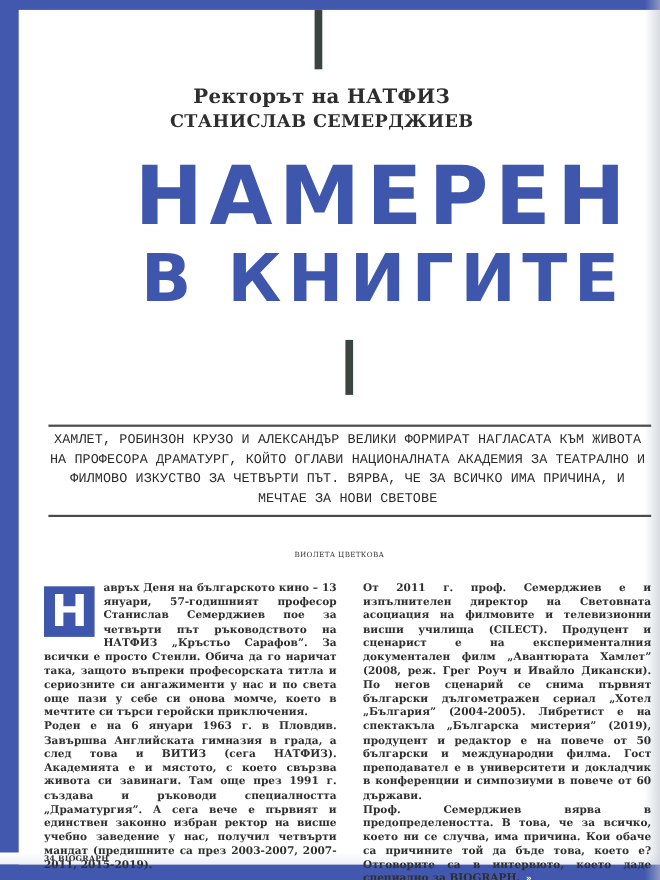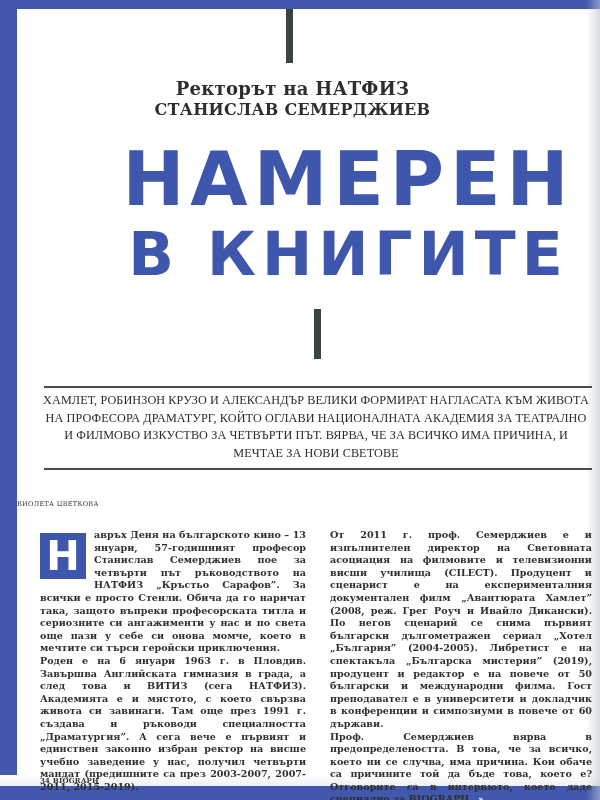--- a/index.html
+++ b/index.html
@@ -36,25 +36,25 @@
   }
   .headline-1 { top:142px; font-size:74px; }
   .headline-2 { top:224px; font-size:60px; }
 
   .rule { position:absolute; left:44px; width:548px; height:2px; background:#4a4a4a; }
   .rule-top { top:386px; }
   .rule-bottom { top:468px; }
 
   .deck {
     position:absolute; left:40px; width:552px; top:392px; text-align:center;
-    font-family:Liberation Serif, serif; font-size:12.2px; line-height:17.5px;
+    font-family:Liberation Mono, monospace; font-size:12.2px; line-height:17.5px;
     color:#2b2b2b; letter-spacing:0.1px;
   }
   .byline {
-    position:absolute; left:17px; width:583px; top:500px; text-align:left;
+    position:absolute; left:17px; width:583px; top:500px; text-align:center;
     font-family:"DejaVu Serif", serif; font-size:6.5px; color:#333; letter-spacing:0.3px;
   }
 
   .col {
     position:absolute; top:529px;
     font-family:"DejaVu Serif", serif; font-size:9.6px; line-height:12.6px;
     color:#2f2f2f; font-weight:bold; text-align:justify;
   }
   .col-left { left:40px; width:266px; }
   .col-right { left:330px; width:262px; }

